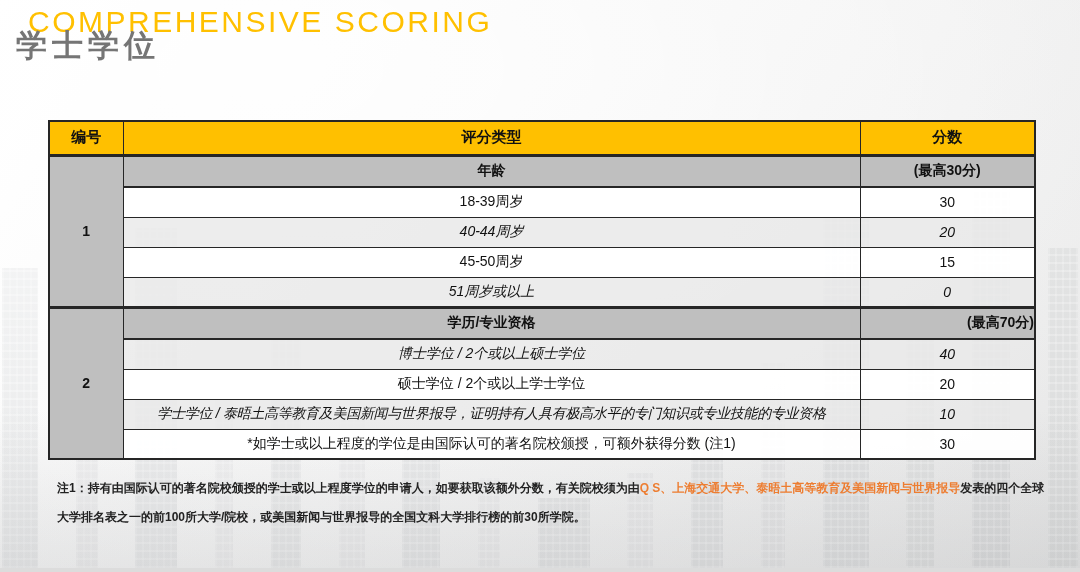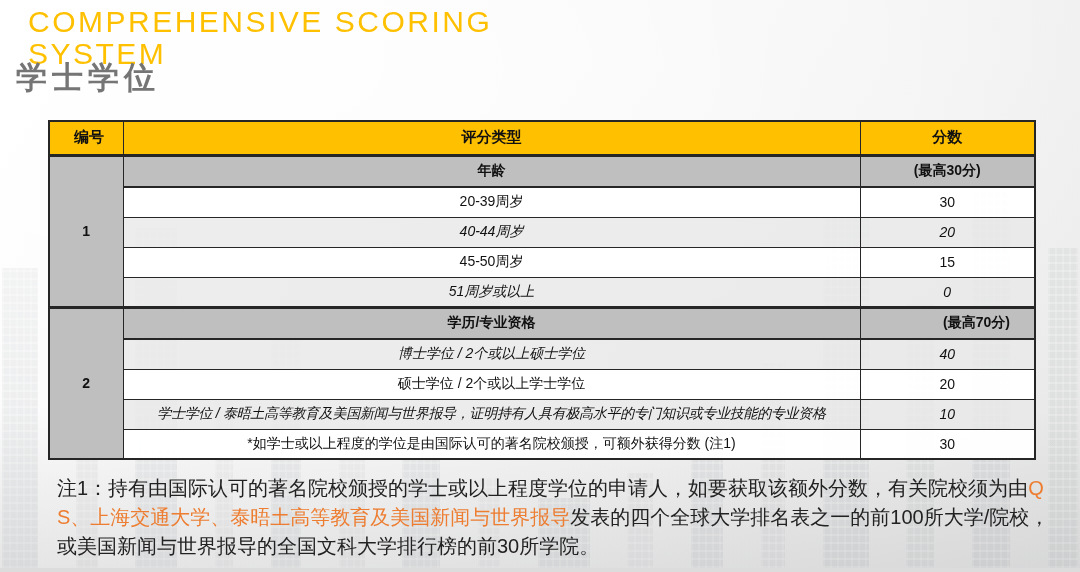--- a/index.html
+++ b/index.html
@@ -62,39 +62,39 @@
 
   
   table.score {
     position:absolute; left:48px; top:120px; width:986px; z-index:2;
     border-collapse:collapse; table-layout:fixed;
     color:#111;
   }
   table.score { border:2px solid #262626; }
   table.score th, table.score td {
     border:1px solid #262626; text-align:center; vertical-align:middle;
-    padding:2px 24px; font-size:14px; overflow:hidden; white-space:nowrap;
+    padding:2px 0; font-size:14px; overflow:hidden; white-space:nowrap;
   }
   table.score thead th {
     background:#FFC000; height:34px; font-size:15px; font-weight:700;
     border-bottom:3px solid #262626;
   }
   tr.cat-row td { background:#BFBFBF; height:32px; font-weight:700;
     border-top:3px solid #262626; border-bottom:2px solid #262626; }
   tr.cat-row td.normal-weight { font-weight:700;text-align:right; }
   td.id-cell { background:rgba(248,248,248,0.55); font-size:15px;
     border-bottom:2px solid #262626; }
   tr.data-row td { height:30px; }
   tr.band-white td { background:rgba(255,255,255,0.96); }
   tr.band-tint  td { background:rgba(233,233,233,0.80);font-style:italic; }
   td.long-text { font-size:14px; letter-spacing:-0.3px; }
 
   
   .note { position:absolute; left:57px; top:474px; width:995px; z-index:2;
-    font-size:20px; font-weight:400; color:#222; line-height:29px; }
+    font-size:12px; font-weight:700; color:#222; line-height:29px; }
   .note .orange { color:#ED7D31; }
 </style>
 </head>
 <body>
 
 <div class="slide">
 
   <div class="skyline" aria-hidden="true">
     <i></i>
       <i></i>
@@ -111,21 +111,20 @@
       <i></i>
       <i></i>
       <i></i>
       <i></i>
   </div>
   <div class="vignette" aria-hidden="true"></div>
 
   <div class="title-block">
     <div class="title-en">
       <div>COMPREHENSIVE SCORING</div>
-      <div>SYSTEM</div>
     </div>
     <div class="title-zh">学士学位</div>
   </div>
 
   <table class="score">
     <colgroup>
         <col style="width:74px">
         <col style="width:737px">
         <col style="width:175px">
       </colgroup>
@@ -137,21 +136,21 @@
       </tr>
     </thead>
     <tbody>
 
       <tr class="cat-row">
         <td class="id-cell" rowspan="5">1</td>
         <td>年龄</td>
         <td>(最高30分)</td>
       </tr>
       <tr class="data-row band-white">
-        <td>20-39周岁</td>
+        <td>18-39周岁</td>
         <td>30</td>
       </tr>
       <tr class="data-row band-tint">
         <td>40-44周岁</td>
         <td>20</td>
       </tr>
       <tr class="data-row band-white">
         <td>45-50周岁</td>
         <td>15</td>
       </tr>

